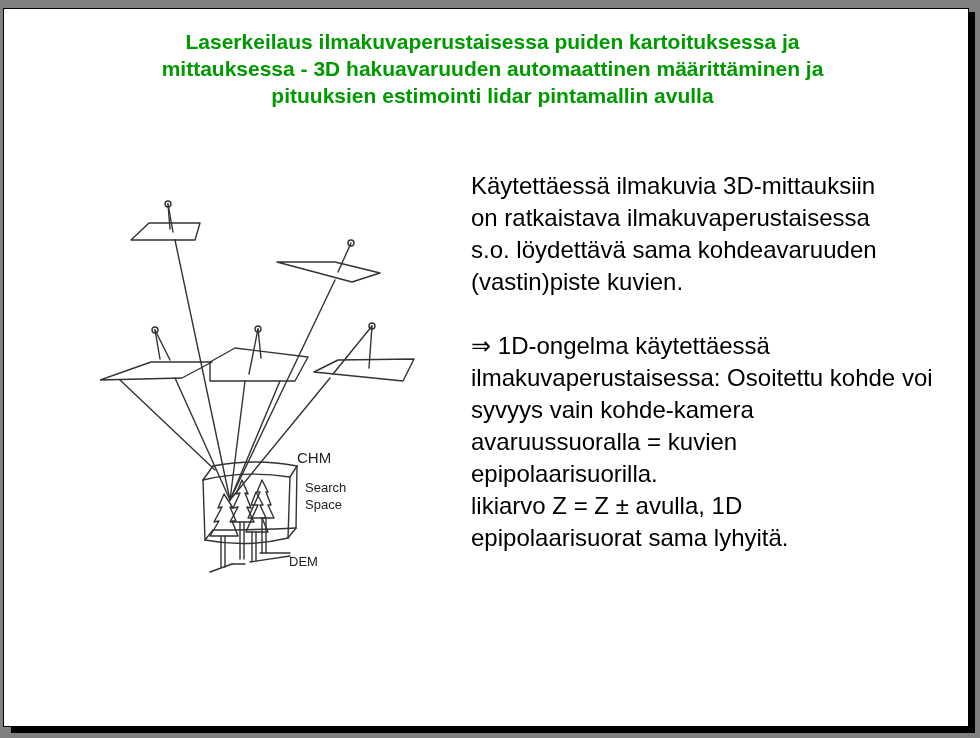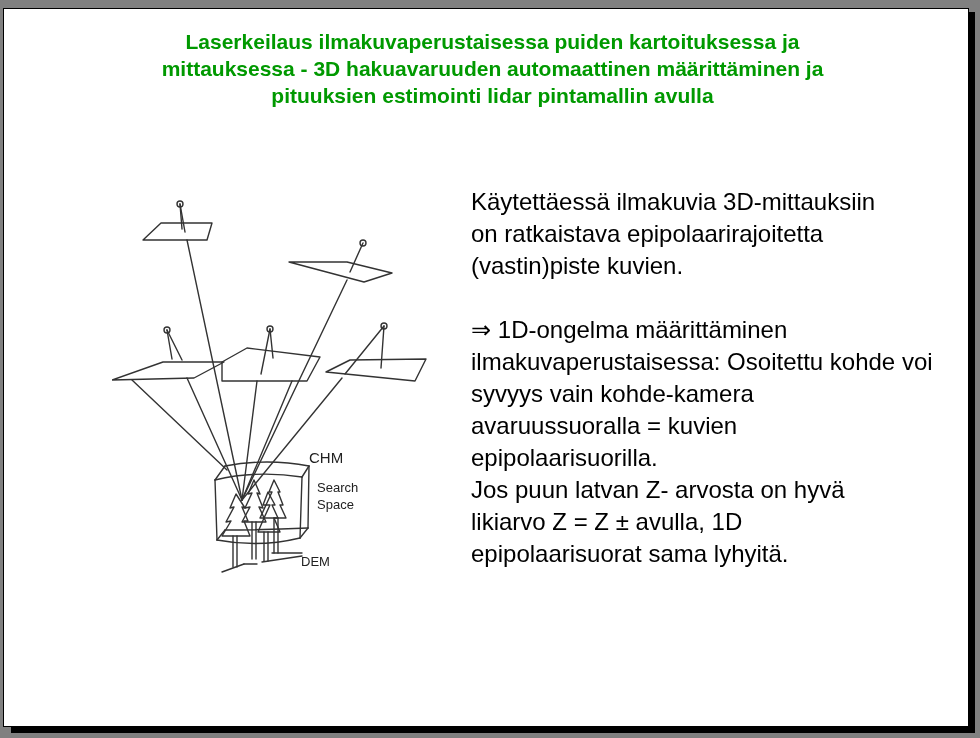--- a/index.html
+++ b/index.html
@@ -17,51 +17,51 @@
     background: #fff; border: 1px solid #000;
   }
   .title {
     position: absolute; left: 0; top: 28px; width: 985px;
     text-align: center; color: #009900; font-weight: bold;
     font-size: 21px; line-height: 27px;
   }
   .title div { white-space: nowrap; }
   .body-text {
     position: absolute; left: 471px; top: 170px; width: 480px;
-    color: #000; font-size: 24px; line-height: 32px; margin-top: 16px;
+    color: #000; font-size: 24px; line-height: 32px;
   }
   .body-text .line { white-space: nowrap; }
   .gap { height: 32px; }
-  .diagram { position: absolute; left: 112px; top: 190px; width: 330px; height: 400px; }
+  .diagram { position: absolute; left: 100px; top: 190px; width: 330px; height: 400px; }
   .diagram svg { width: 330px; height: 400px; }
   .lbl { font-family: "Liberation Sans", sans-serif; fill: #222; }
 </style>
 </head>
 <body>
 
 <div class="shadow"></div>
 <div class="slide"></div>
 
 <div class="title">
   <div>Laserkeilaus ilmakuvaperustaisessa puiden kartoituksessa ja</div>
   <div>mittauksessa - 3D hakuavaruuden automaattinen määrittäminen ja</div>
   <div>pituuksien estimointi lidar pintamallin avulla</div>
 </div>
 
 <div class="body-text">
   <div class="line">Käytettäessä ilmakuvia 3D-mittauksiin</div>
-  <div class="line">on ratkaistava epipolaarirajoitetta</div>
+  <div class="line">on ratkaistava ilmakuvaperustaisessa</div>
+  <div class="line">s.o. löydettävä sama kohdeavaruuden</div>
   <div class="line">(vastin)piste kuvien.</div>
   <div class="gap"></div>
-  <div class="line">⇒ 1D-ongelma määrittäminen</div>
+  <div class="line">⇒ 1D-ongelma käytettäessä</div>
   <div class="line">ilmakuvaperustaisessa: Osoitettu kohde voi</div>
   <div class="line">syvyys vain kohde-kamera</div>
   <div class="line">avaruussuoralla = kuvien</div>
   <div class="line">epipolaarisuorilla.</div>
-  <div class="line">Jos puun latvan Z- arvosta on hyvä</div>
   <div class="line">likiarvo Z = Z ± avulla, 1D</div>
   <div class="line">epipolaarisuorat sama lyhyitä.</div>
 </div>
 
 <div class="diagram">
   <svg viewBox="100 190 330 400" xmlns="http://www.w3.org/2000/svg" fill="none" stroke="#333" stroke-width="1.4" stroke-linejoin="round" stroke-linecap="round">
 
     <g>
       <polygon points="149,223 200,223 195,240 131,240"></polygon>
       <polygon points="277,262 335,262 380,273 352,282"></polygon>

